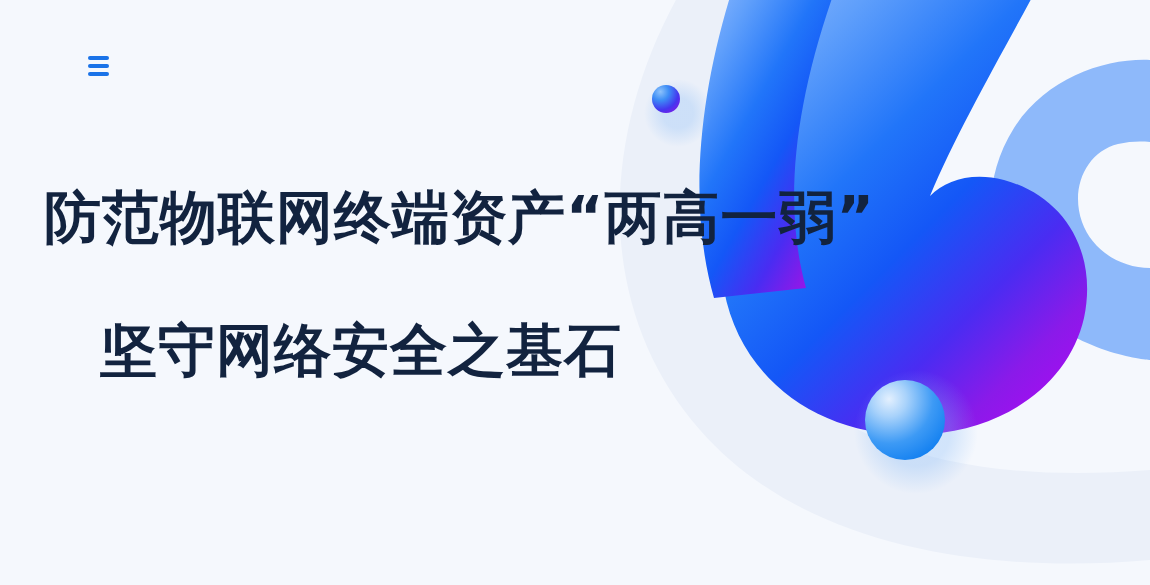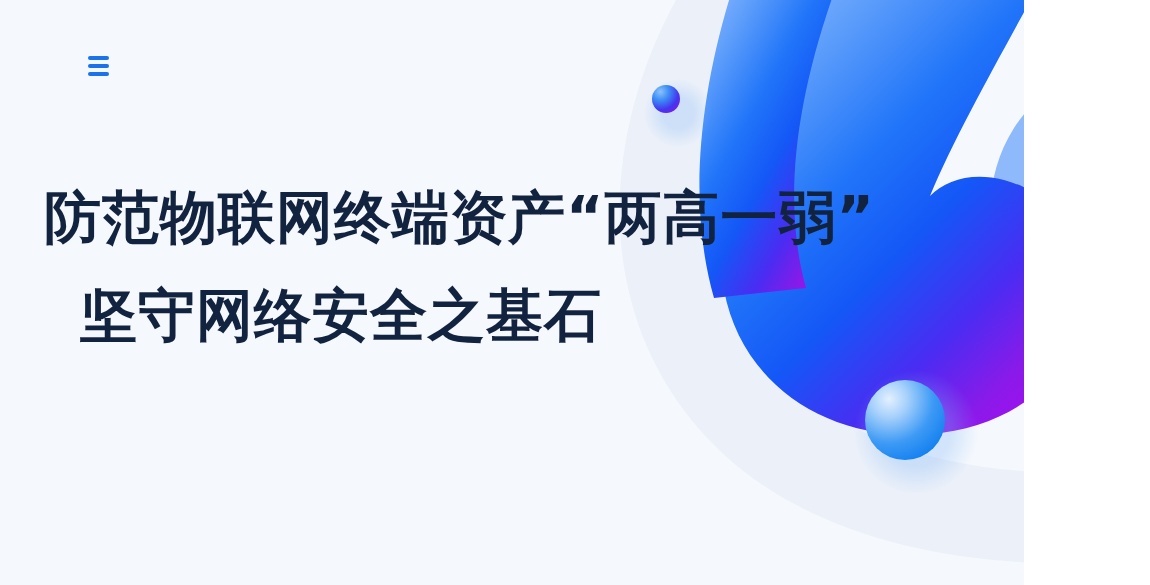--- a/index.html
+++ b/index.html
@@ -8,21 +8,21 @@
   }
   body {
     width: 1150px;
     height: 585px;
     overflow: hidden;
     font-family: "Liberation Sans", "DejaVu Sans", sans-serif;
   }
 
   #slide {
     position: relative;
-    width: 1024px;
+    width: 1150px;
     height: 585px;
     background: #f5f8fd;
     overflow: hidden;
   }
 
   
   #art {
     position: absolute;
     inset: 0;
     width: 1150px;
@@ -72,22 +72,22 @@
     font-size: 57px;
     line-height: 1.12;
     letter-spacing: 1px;
     white-space: nowrap;
     -webkit-font-smoothing: antialiased;
   }
   .title-line.l1 {
     padding-left: 44px;
   }
   .title-line.l2 {
-    padding-left: 80px;
-    margin-top: 34px;
+    padding-left: 100px;
+    margin-top: 69px;
   }
 </style>
 </head>
 <body>
 
 <div id="slide">
 
   <svg id="art" viewBox="0 0 1150 585" aria-hidden="true">
     <defs>
       <linearGradient id="gradSwoosh" x1="0.18" y1="0" x2="0.92" y2="0.96">

